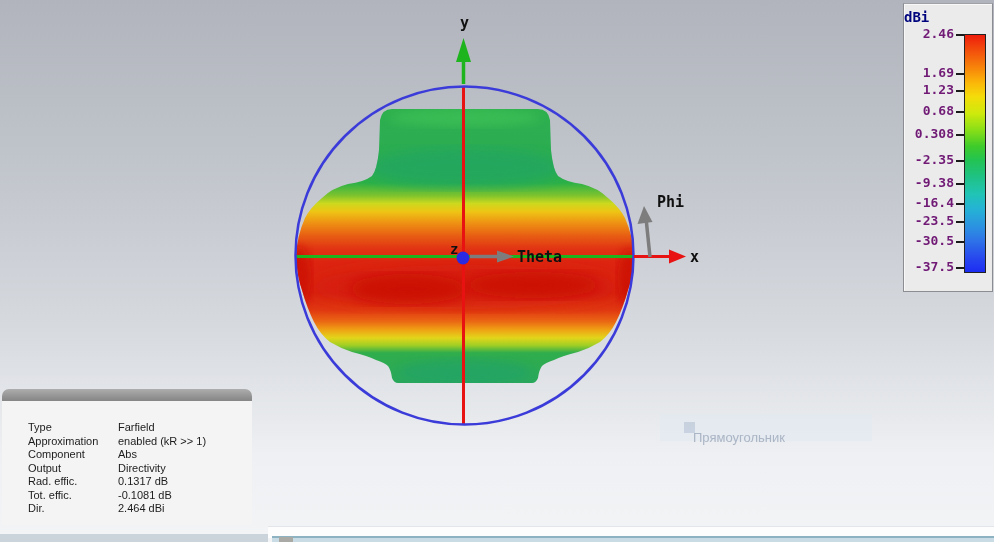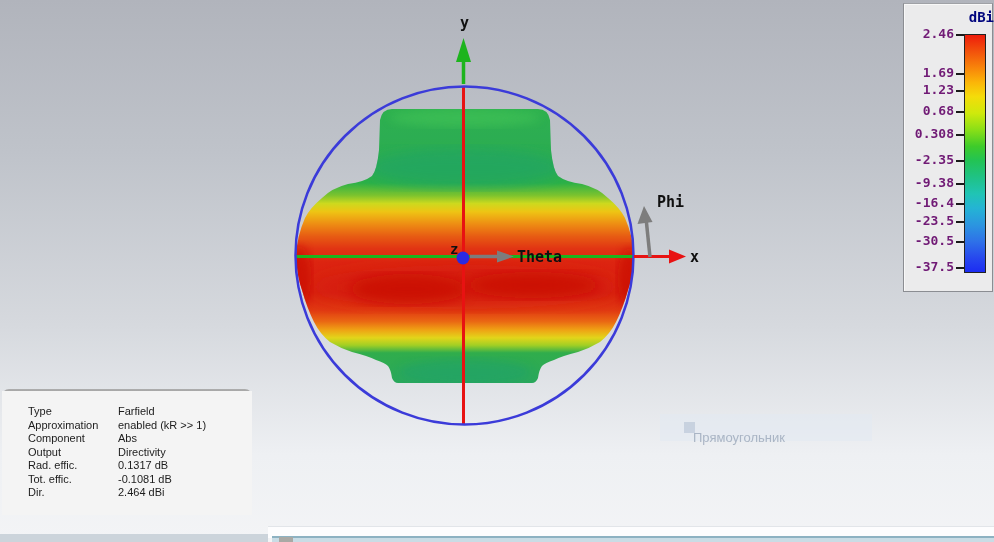--- a/index.html
+++ b/index.html
@@ -10,36 +10,36 @@
 
   
   .render-svg{position:absolute;left:0;top:0;}
 
   .cst-label{font-family:"DejaVu Sans Mono",monospace;font-weight:bold;fill:#101010;}
 
   
   .legend{position:absolute;left:903px;top:3px;width:88px;height:287px;
     background:#ebebec;border:1px solid #8b8d92;border-top-color:#9fa1a6;
     box-shadow:inset 1px 1px 0 #f8f8f8;}
-  .legend-title{position:absolute;left:0;top:5px;width:78px;text-align:right;
-    font-family:"DejaVu Sans Mono",monospace;font-weight:bold;font-size:14px;color:#00057e;padding-left:12px;}
+  .legend-title{position:absolute;left:0;top:5px;width:78px;text-align:left;
+    font-family:"DejaVu Sans Mono",monospace;font-weight:bold;font-size:14px;color:#00057e;}
   .legend-bar{position:absolute;left:60px;top:30px;width:20px;height:237px;border:1px solid #222;
     background:linear-gradient(180deg,
       #ee1c0c 0%,#f2520c 7%,#f8860a 14%,#fbb508 20%,#f4dc0a 26%,#cfe90c 33%,
       #8adf17 40%,#3ecb2a 47%,#22c354 53%,#1fc285 60%,#20c4b4 67%,#24b4d4 73%,
       #2b96e0 80%,#2e72e8 87%,#2748ee 94%,#1c2cf2 100%);}
   .legend-tick{position:absolute;left:52px;width:8px;height:2px;background:#1a1a1a;}
   .legend-lbl{position:absolute;left:0;width:50px;text-align:right;
     font-family:"DejaVu Sans Mono",monospace;font-weight:bold;font-size:13px;color:#701a75;line-height:14px;}
 
   
   .info-panel{position:absolute;left:2px;top:389px;width:250px;height:141px;}
   .info-header{position:absolute;left:0;top:0;width:100%;height:17px;
     border-radius:7px 7px 0 0;background:linear-gradient(180deg,#aeaeae 0%,#8d8d8d 55%,#7a7a7a 100%);}
-  .info-body{position:absolute;left:0;top:2px;width:100%;height:124px;background:#f4f4f4;padding-top:14px;box-sizing:border-box;}
+  .info-body{position:absolute;left:0;top:12px;width:100%;height:124px;background:#f4f4f4;padding-top:20px;box-sizing:border-box;}
   .info-row{position:relative;height:13.5px;font-size:11px;color:#1c1c1c;line-height:13.5px;}
   .info-row .lbl{position:absolute;left:26px;}
   .info-row .val{position:absolute;left:116px;}
 
   
   .snip-overlay{position:absolute;left:660px;top:414px;width:212px;height:27px;
     background:rgba(226,234,243,0.55);}
   .snip-icon{position:absolute;left:24px;top:8px;width:11px;height:11px;background:rgba(176,190,210,0.55);}
   .snip-label{position:absolute;left:33px;top:16px;font-size:13px;color:rgba(150,163,182,0.75);}
 

